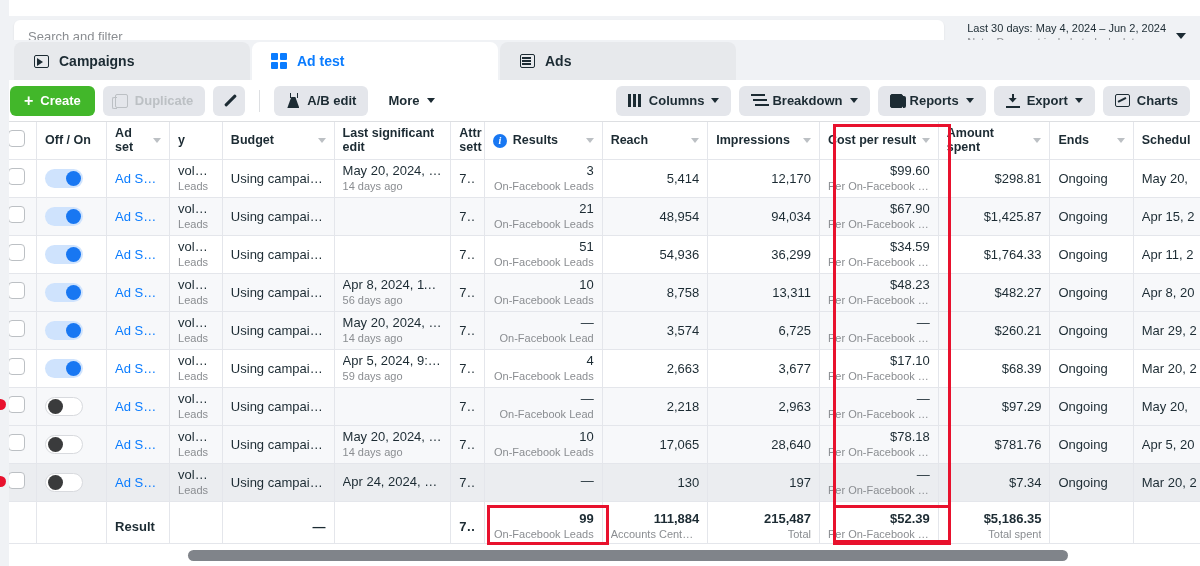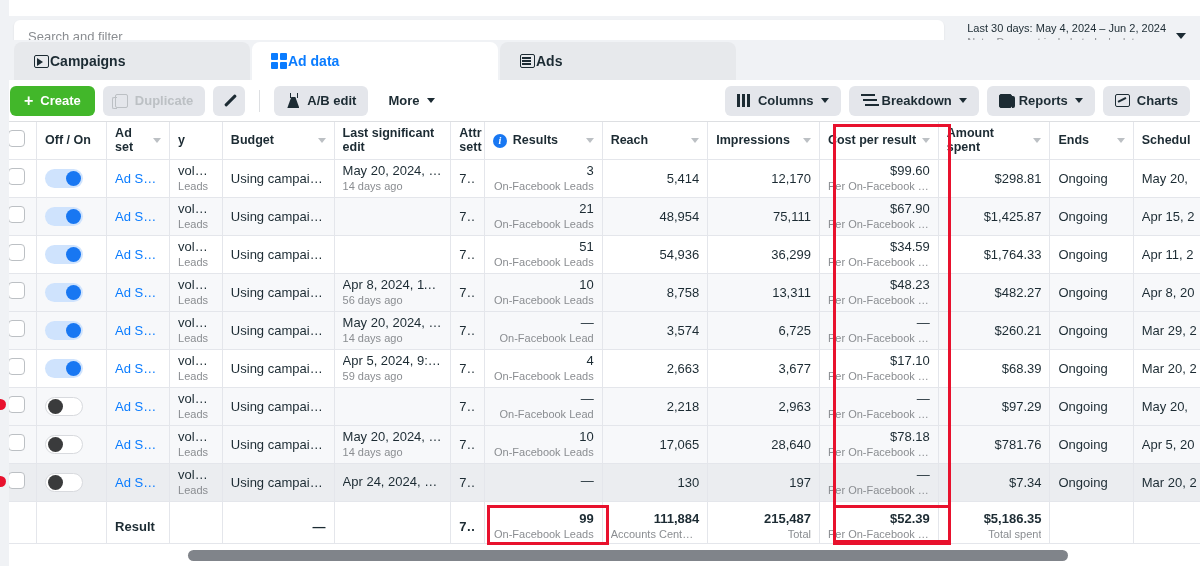--- a/index.html
+++ b/index.html
@@ -50,21 +50,21 @@
   .caret.sm { border-left-width: 4px; border-right-width: 4px; border-top-width: 5px; }
   .caret.gray { border-top-color: #bcc0c4; }
 
   
   .tabs {
     position: absolute; top: 40px; left: 0; width: 1200px; height: 40px;
     background: #f0f2f5;
     display: flex; align-items: flex-end; gap: 2px;
   }
   .tab {
-    height: 38px; display: flex; align-items: center; 
+    height: 38px; display: flex; align-items: center; gap: 9px;
     padding: 0 18px; min-width: 236px;
     background: #e7e9ec; color: #1c2b33;
     border-radius: 8px 8px 0 0;
     font-weight: bold; font-size: 14px; cursor: pointer;
   }
   .tab.wide { min-width: 246px; }
   .tab.active { background: #fff; color: #0a7cff; }
   .tab .tab-ic { display: inline-flex; width: 18px; height: 18px; align-items: center; justify-content: center; }
 
   .ic-folder { width: 15px; height: 13px; border: 1.6px solid #1c2b33; border-radius: 2px; position: relative; }
@@ -241,21 +241,21 @@
     </div>
     <div class="tab active wide">
       <span class="tab-ic">
           <span class="ic-grid">
             <i></i>
             <i></i>
             <i></i>
             <i></i>
           </span>
         </span>
-      <span>Ad data</span>
+      <span>Ad test</span>
     </div>
     <div class="tab">
       <span class="tab-ic">
           <span class="ic-ads"></span>
         </span>
       <span>Ads</span>
     </div>
   </div>
 
   <div class="toolbar">
@@ -292,20 +292,27 @@
         <span class="caret sm"></span>
       </div>
       <div class="btn">
         <span class="ic-break"></span>
         <span>Breakdown</span>
         <span class="caret sm"></span>
       </div>
       <div class="btn">
         <span class="ic-report"></span>
         <span>Reports</span>
+        <span class="caret sm"></span>
+      </div>
+      <div class="btn">
+        <span class="ic-export">
+            <span class="base"></span>
+          </span>
+        <span>Export</span>
         <span class="caret sm"></span>
       </div>
       <div class="btn">
         <span class="ic-chart"></span>
         <span>Charts</span>
       </div>
     </div>
   </div>
 
   <div class="table-wrap">
@@ -475,21 +482,21 @@
             <td class="num">
               <div class="cell-2">
                 <div class="main-val r">21</div>
                 <div class="sub r">On-Facebook Leads</div>
               </div>
             </td>
             <td class="num">
               <div class="main-val r">48,954</div>
             </td>
             <td class="num">
-              <div class="main-val r">75,111</div>
+              <div class="main-val r">94,034</div>
             </td>
             <td class="num">
               <div class="cell-2">
                 <div class="main-val r">$67.90</div>
                 <div class="sub r">Per On-Facebook Le...</div>
               </div>
             </td>
             <td class="num">
               <div class="main-val r">$1,425.87</div>
             </td>

